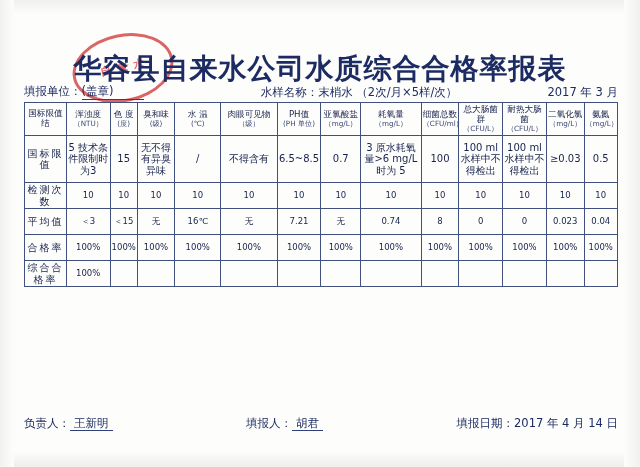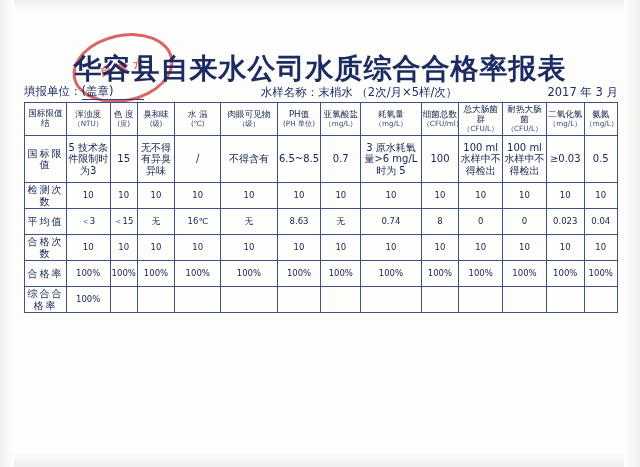--- a/index.html
+++ b/index.html
@@ -233,46 +233,30 @@
 
 
 
     <tr class="tall">
       <td class="c-first rowlabel">平均值</td>
       <td>＜3</td>
       <td>＜15</td>
       <td>无</td>
       <td>16℃</td>
       <td>无</td>
-      <td>8.63</td>
+      <td>7.21</td>
       <td>无</td>
       <td>0.74</td>
       <td>8</td>
       <td>0</td>
       <td>0</td>
       <td>0.023</td>
       <td>0.04</td>
     </tr>
 
-    <tr class="tall">
-      <td class="c-first rowlabel">合格次数</td>
-      <td>10</td>
-      <td>10</td>
-      <td>10</td>
-      <td>10</td>
-      <td>10</td>
-      <td>10</td>
-      <td>10</td>
-      <td>10</td>
-      <td>10</td>
-      <td>10</td>
-      <td>10</td>
-      <td>10</td>
-      <td>10</td>
-    </tr>
 
     <tr class="tall">
       <td class="c-first rowlabel">合格率</td>
       <td>100%</td>
       <td>100%</td>
       <td>100%</td>
       <td>100%</td>
       <td>100%</td>
       <td>100%</td>
       <td>100%</td>
@@ -297,13 +281,24 @@
       <td></td>
       <td></td>
       <td></td>
       <td></td>
       <td></td>
     </tr>
 
   </tbody>
     </table>
 
+  <div class="footer">
+    <span>
+      <span>负责人：</span><span class="fill">王新明</span>
+    </span>
+    <span>
+      <span>填报人：</span><span class="fill">胡君</span>
+    </span>
+    <span>
+      <span>填报日期：</span><span>2017 年 4 月 14 日</span>
+    </span>
+  </div>
 </div>
 
 </body></html>

